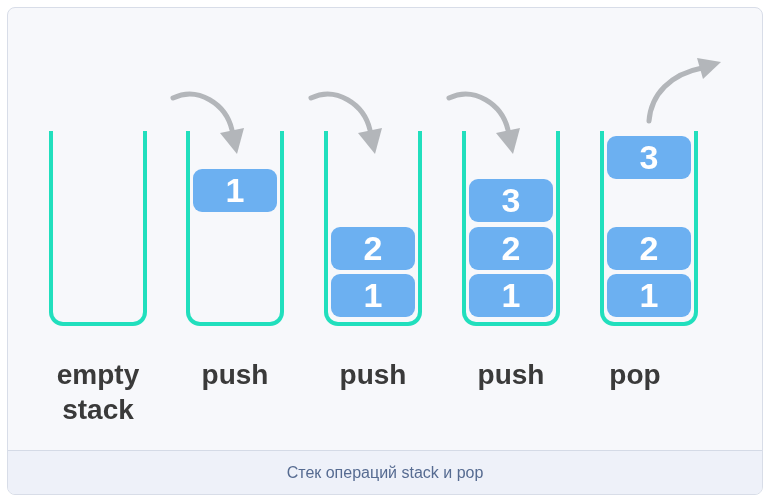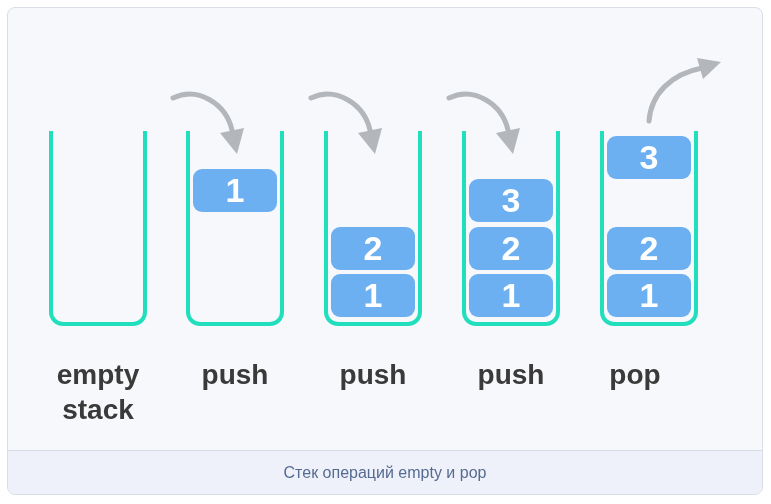--- a/index.html
+++ b/index.html
@@ -93,15 +93,15 @@
         <div class="stack-block slot-level-1">2</div>
         <div class="stack-block slot-level-0">1</div>
       </div>
       <div class="stack-label" style="left: 627px;">pop</div>
       <svg width="95" height="85" class="arrow-svg" style="left: 628px; top: 38px;">
         <path d="M13,75 C15,48 35,28 66,22" fill="none" stroke="#b3b6ba" stroke-width="5" stroke-linecap="round"></path>
         <polygon points="85,16 67,33 61,12" fill="#b3b6ba"></polygon>
       </svg>
     </div>
   <div class="caption-bar">
-    <span class="caption">Стек операций empty и pop</span>
+    <span class="caption">Стек операций stack и pop</span>
   </div>
 </div>
 
 </body></html>

